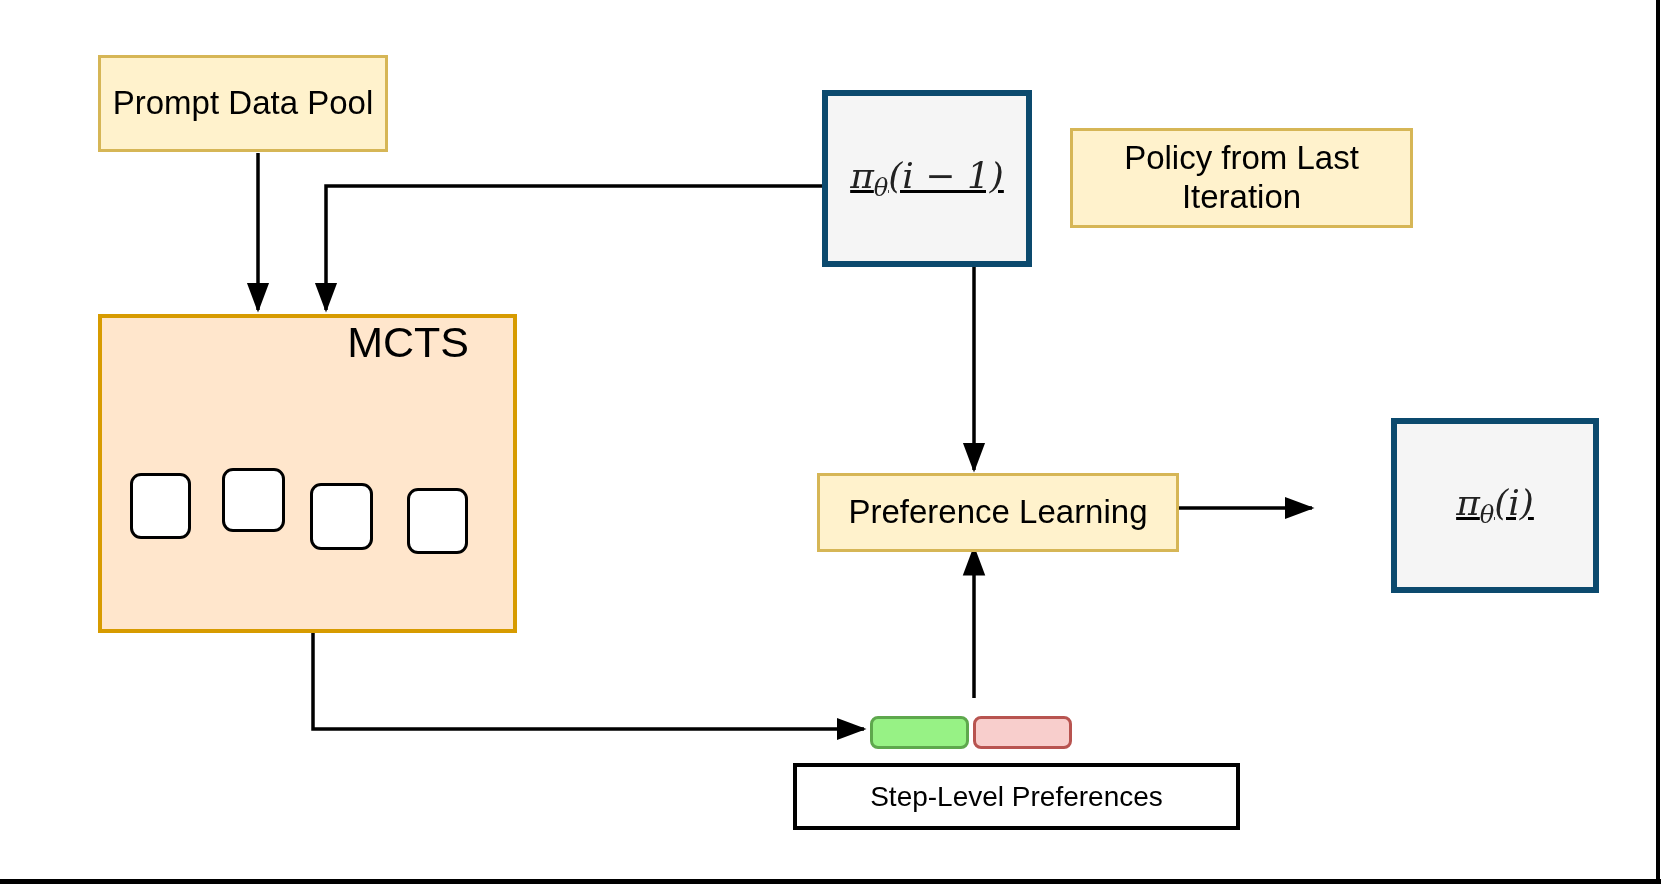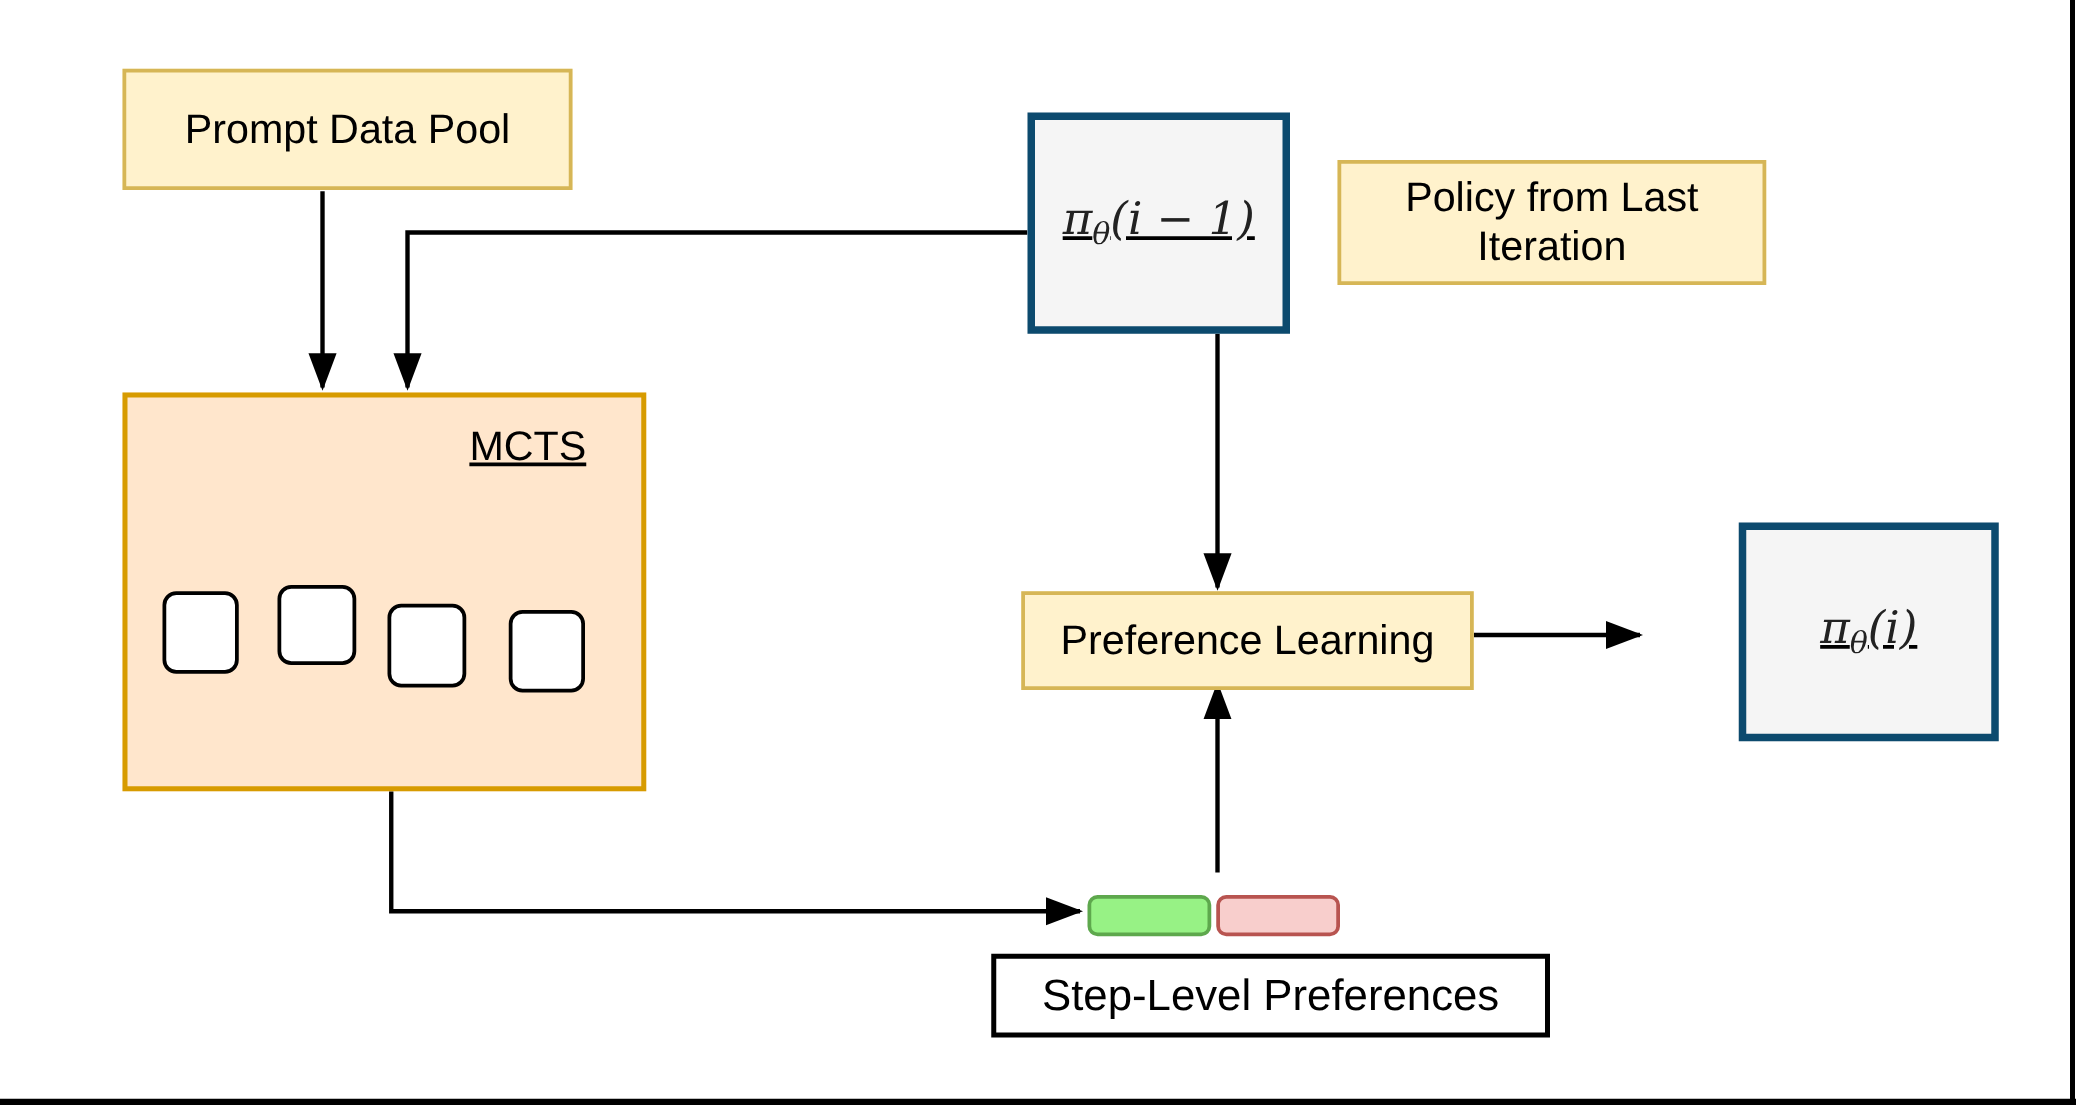--- a/index.html
+++ b/index.html
@@ -8,43 +8,43 @@
     font-family:"Liberation Sans",sans-serif;color:#000;overflow:hidden;
   }
   .box{position:absolute;box-sizing:border-box;display:flex;align-items:center;justify-content:center;text-align:center;}
   .yellow{background:#FFF2CC;border:3px solid #D6B656;}
   .gray{background:#F5F5F5;border:6px solid #0c4a6e;text-decoration:underline;}
   .plain{background:#FFFFFF;border:4px solid #000000;}
   .label{font-size:33px;line-height:1.18;}
   .math{font-family:"DejaVu Serif",serif;font-style:italic;font-size:36px;color:#222;}
   .math sub{font-size:24px;font-style:italic;}
   
-  #prompt-pool{left:98px;top:55px;width:360px;height:97px;}
+  #prompt-pool{left:98px;top:55px;width:290px;height:97px;}
   
   #policy-prev{left:822px;top:90px;width:210px;height:177px;}
   
   #policy-last{left:1070px;top:128px;width:343px;height:100px;padding:0 18px;justify-content:flex-end;}
   
   #mcts{left:98px;top:314px;width:419px;height:319px;background:#FFE6CC;border:4px solid #D79B00;position:absolute;box-sizing:border-box;}
-  #mcts-label{position:absolute;top:20px;right:44px;font-size:33px;text-decoration:underline;}
+  #mcts-label{position:absolute;top:0;right:44px;font-size:43px;}
   .tnode{position:absolute;background:#ffffff;border:3px solid #000;border-radius:11px;box-sizing:border-box;}
   #tnode-1{left:28px;top:155px;width:61px;height:66px;}
   #tnode-2{left:120px;top:150px;width:63px;height:64px;}
   #tnode-3{left:208px;top:165px;width:63px;height:67px;}
   #tnode-4{left:305px;top:170px;width:61px;height:66px;}
   
   #pref-learn{left:817px;top:473px;width:362px;height:79px;}
   
   #policy-new{left:1391px;top:418px;width:208px;height:175px;}
   
   .chip{position:absolute;box-sizing:border-box;border-radius:8px;}
   #chip-green{left:870px;top:716px;width:99px;height:33px;background:#97F285;border:3px solid #5EA84D;}
   #chip-red{left:973px;top:716px;width:99px;height:33px;background:#F8CECC;border:3px solid #B85450;}
   
-  #step-pref{left:793px;top:763px;width:447px;height:67px;font-size:35px;}
+  #step-pref{left:793px;top:763px;width:447px;height:67px;font-size:28px;}
   
   #frame-bottom{position:absolute;left:0;top:879px;width:1661px;height:5px;background:#000;}
   #frame-right{position:absolute;left:1656px;top:0;width:4px;height:884px;background:#000;}
   svg.wires{position:absolute;left:0;top:0;width:1661px;height:885px;pointer-events:none;}
 </style>
 </head>
 <body>
 
 <div id="canvas">
 

